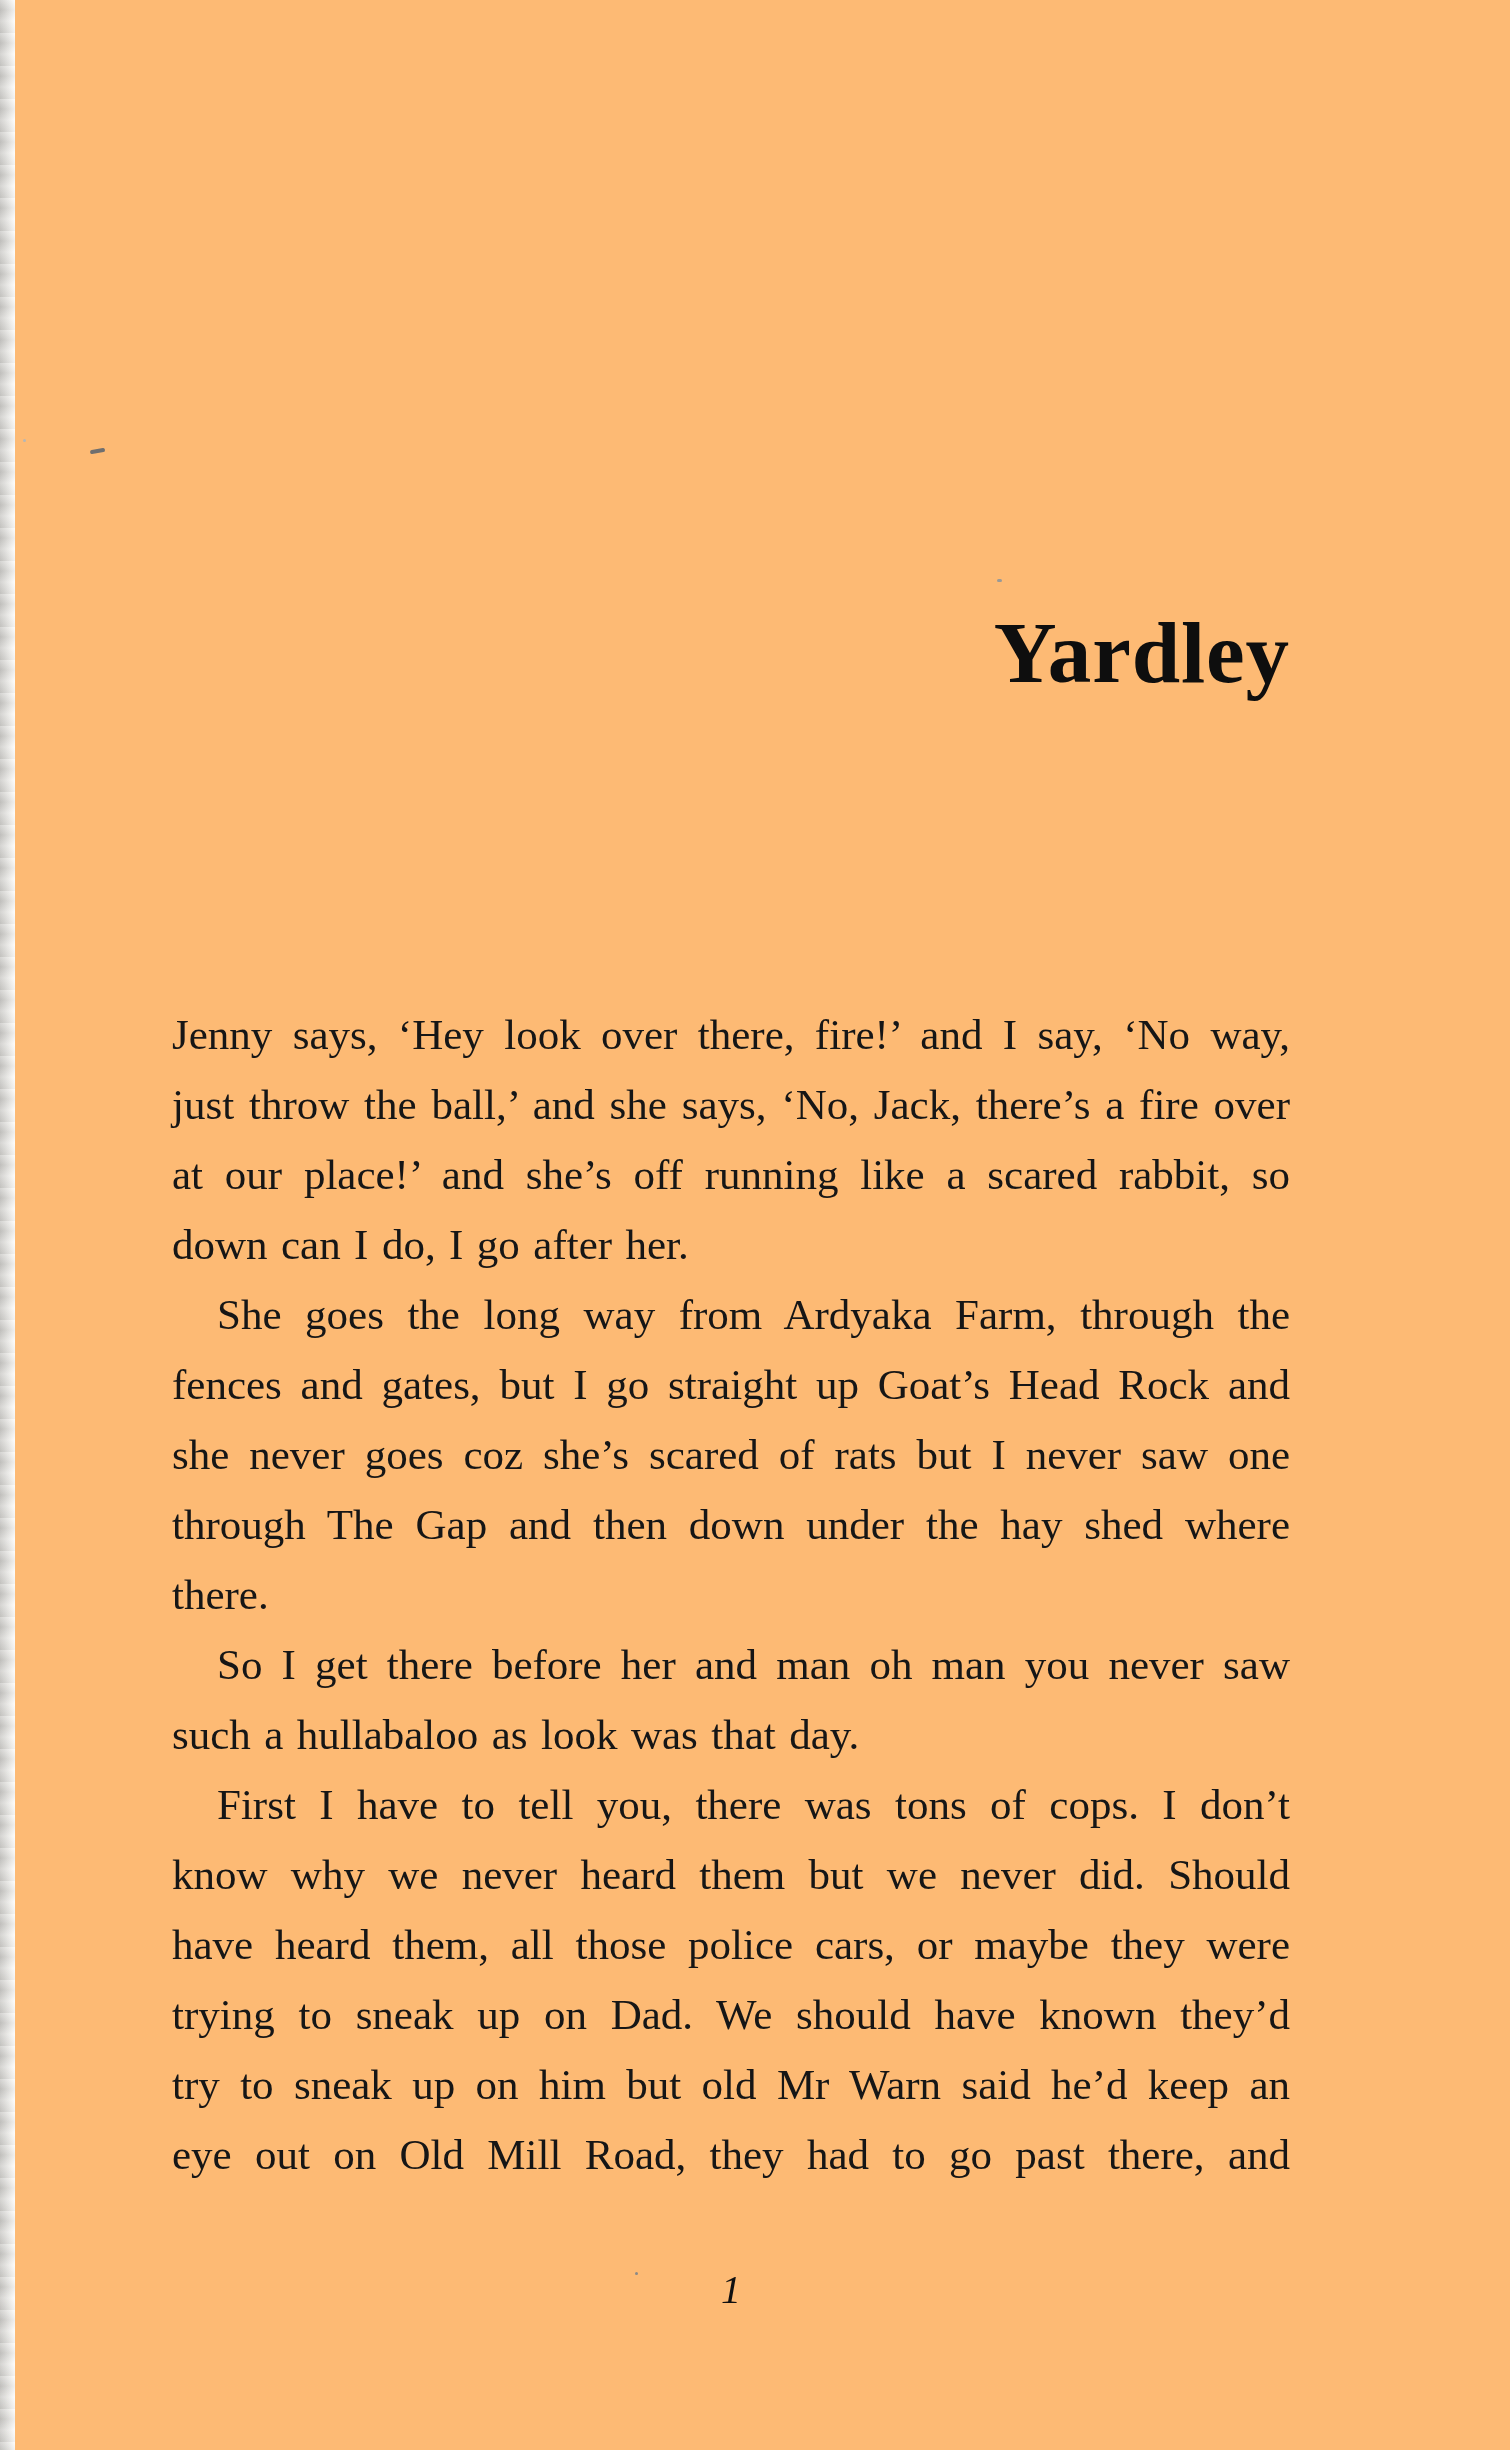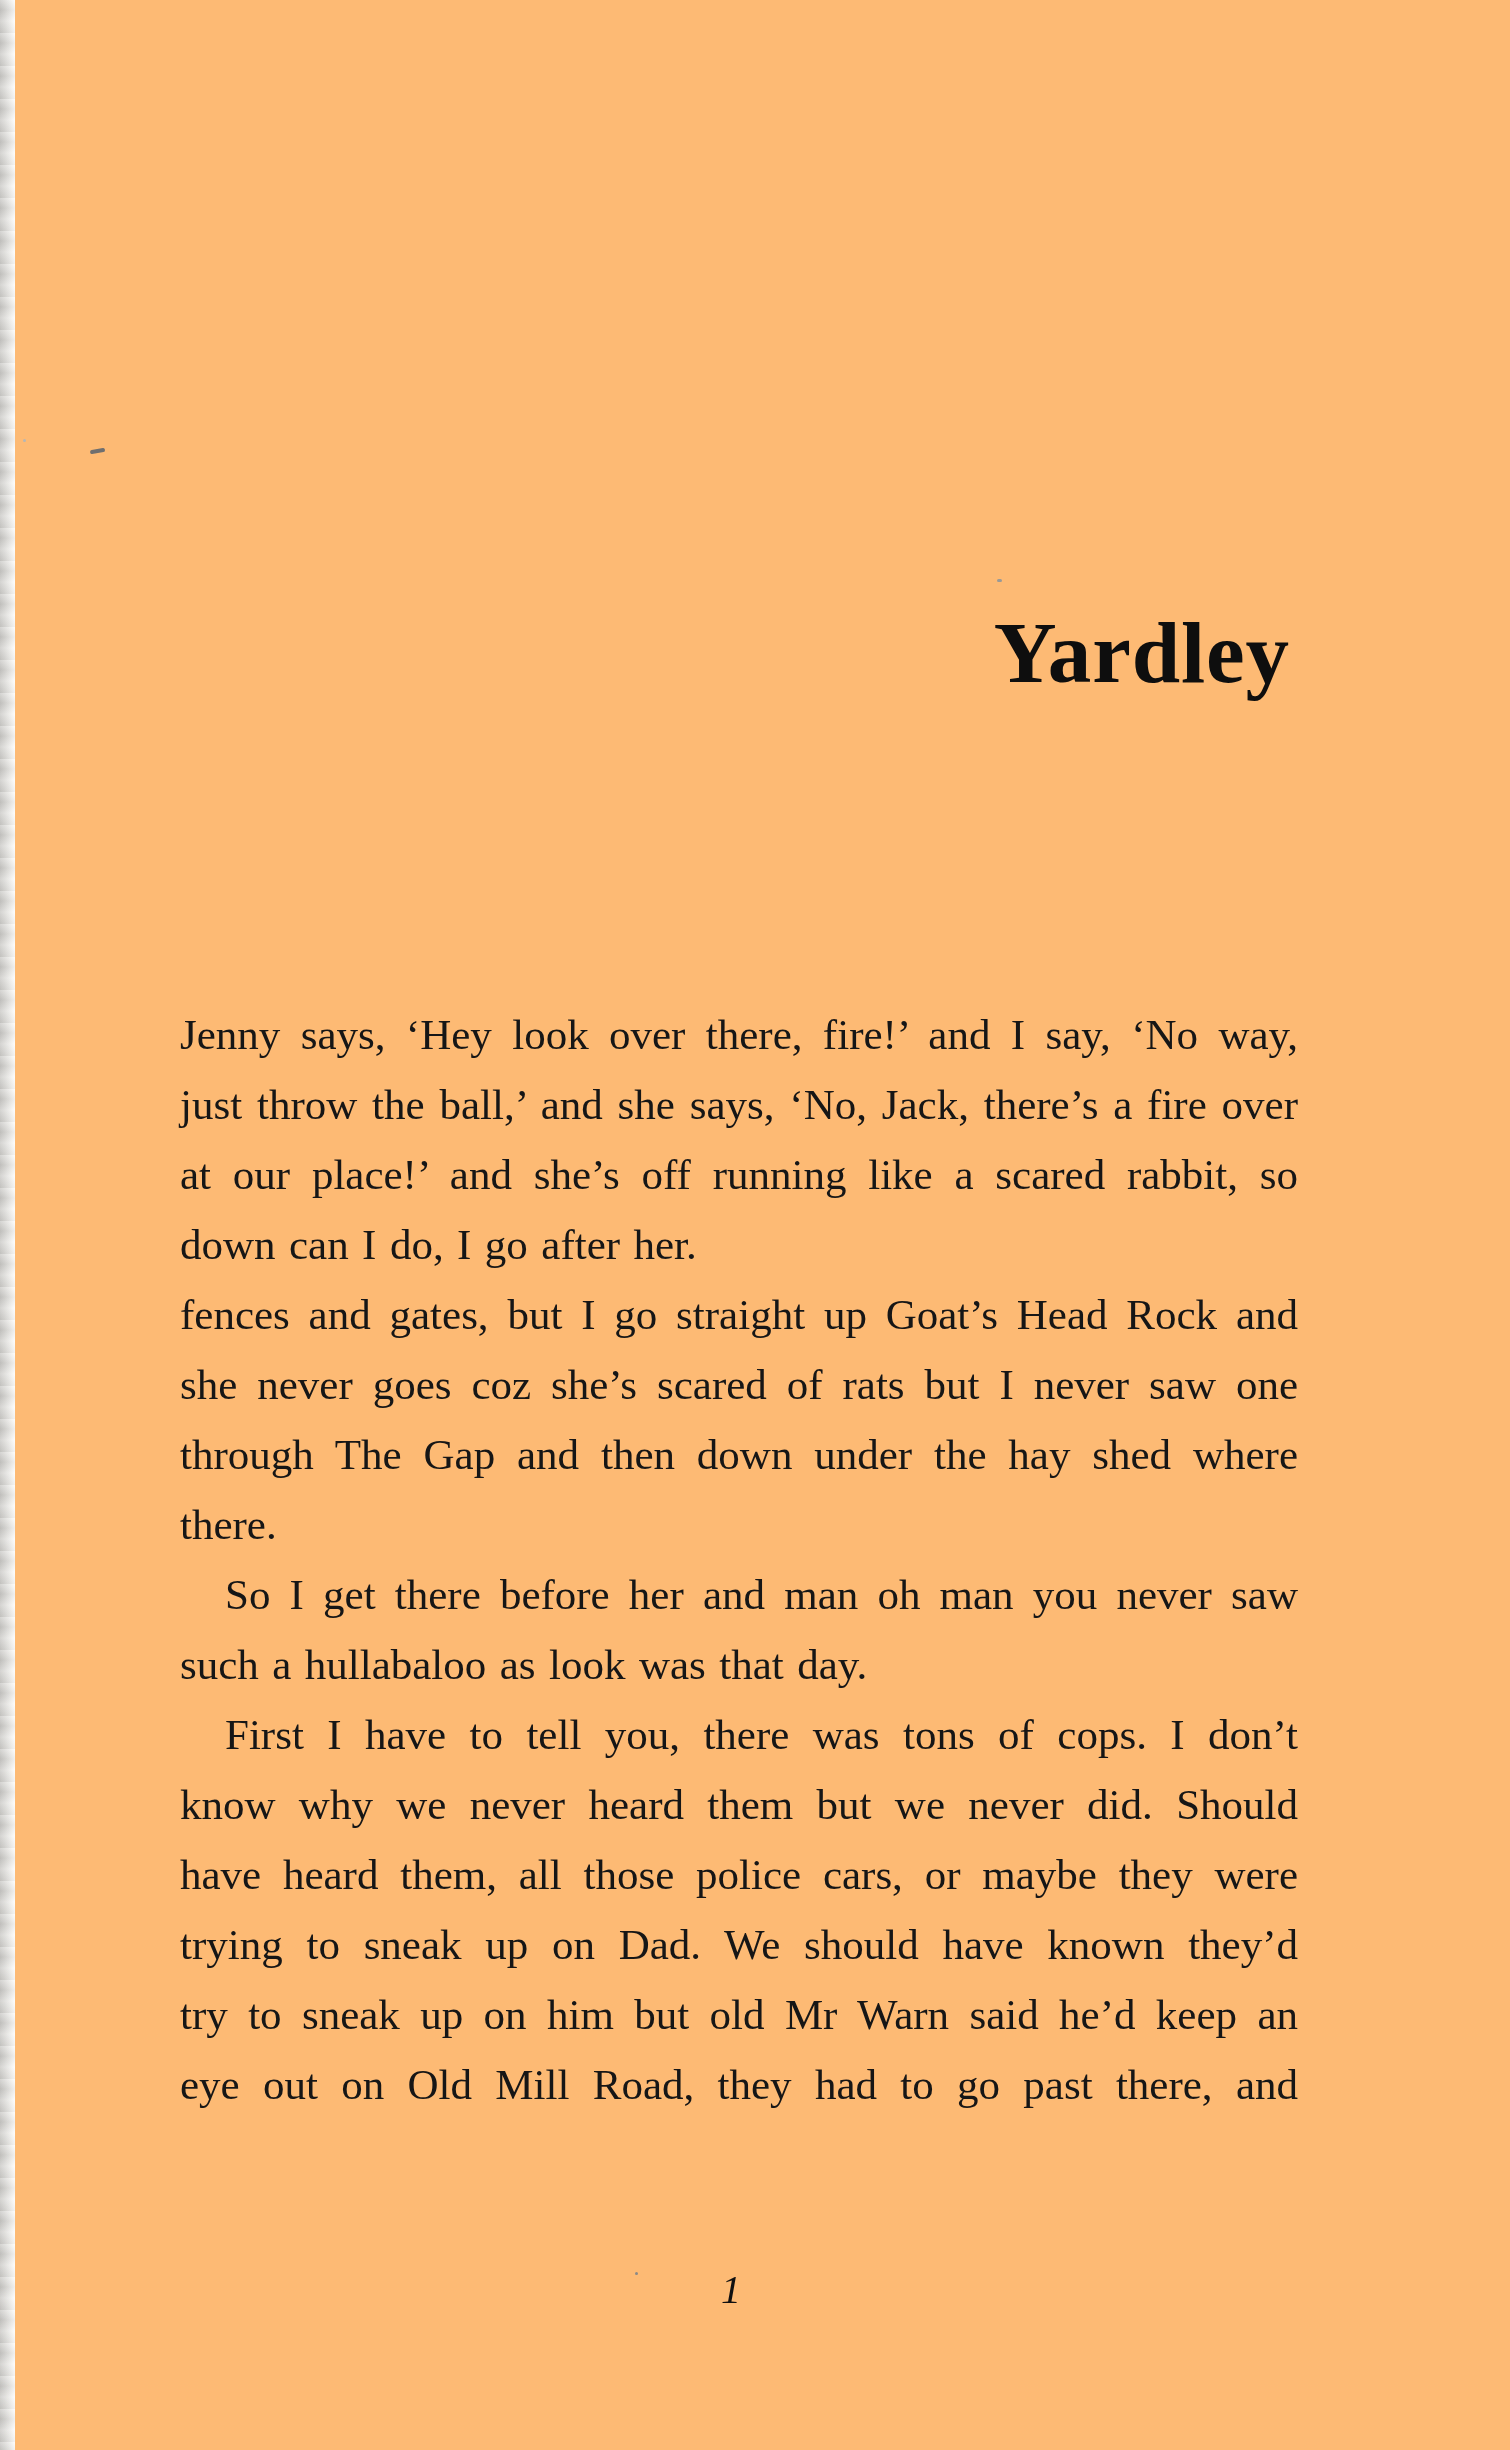--- a/index.html
+++ b/index.html
@@ -42,21 +42,20 @@
     white-space: nowrap;
   }
   #body-text {
     position: absolute;
     left: 172px;
     top: 1000px;
     width: 1118px;
     font-size: 43px;
     line-height: 70px;
     word-spacing: 2.7px;
-    margin-left: 8px;
   }
   #body-text .line {
     text-align: justify;
     text-align-last: left;
     height: 70px;
     white-space: normal;
   }
   #body-text .line.fill {
     text-align-last: justify;
   }
@@ -111,20 +110,21 @@
   <div id="stray-speck-title" class="stray"></div>
   <div id="stray-speck-footer" class="stray"></div>
 
   <div id="chapter-title">Yardley</div>
 
   <div id="body-text">
       <div class="line fill">Jenny says, ‘Hey look over there, fire!’ and I say, ‘No way,</div>
       <div class="line fill">just throw the ball,’ and she says, ‘No, Jack, there’s a fire over</div>
       <div class="line fill">at our place!’ and she’s off running like a scared rabbit, so</div>
       <div class="line">down can I do, I go after her.</div>
+      <div class="line indent fill">She goes the long way from Ardyaka Farm, through the</div>
       <div class="line fill">fences and gates, but I go straight up Goat’s Head Rock and</div>
       <div class="line fill">she never goes coz she’s scared of rats but I never saw one</div>
       <div class="line fill">through The Gap and then down under the hay shed where</div>
       <div class="line">there.</div>
       <div class="line indent fill">So I get there before her and man oh man you never saw</div>
       <div class="line">such a hullabaloo as look was that day.</div>
       <div class="line indent fill">First I have to tell you, there was tons of cops. I don’t</div>
       <div class="line fill">know why we never heard them but we never did. Should</div>
       <div class="line fill">have heard them, all those police cars, or maybe they were</div>
       <div class="line fill">trying to sneak up on Dad. We should have known they’d</div>

